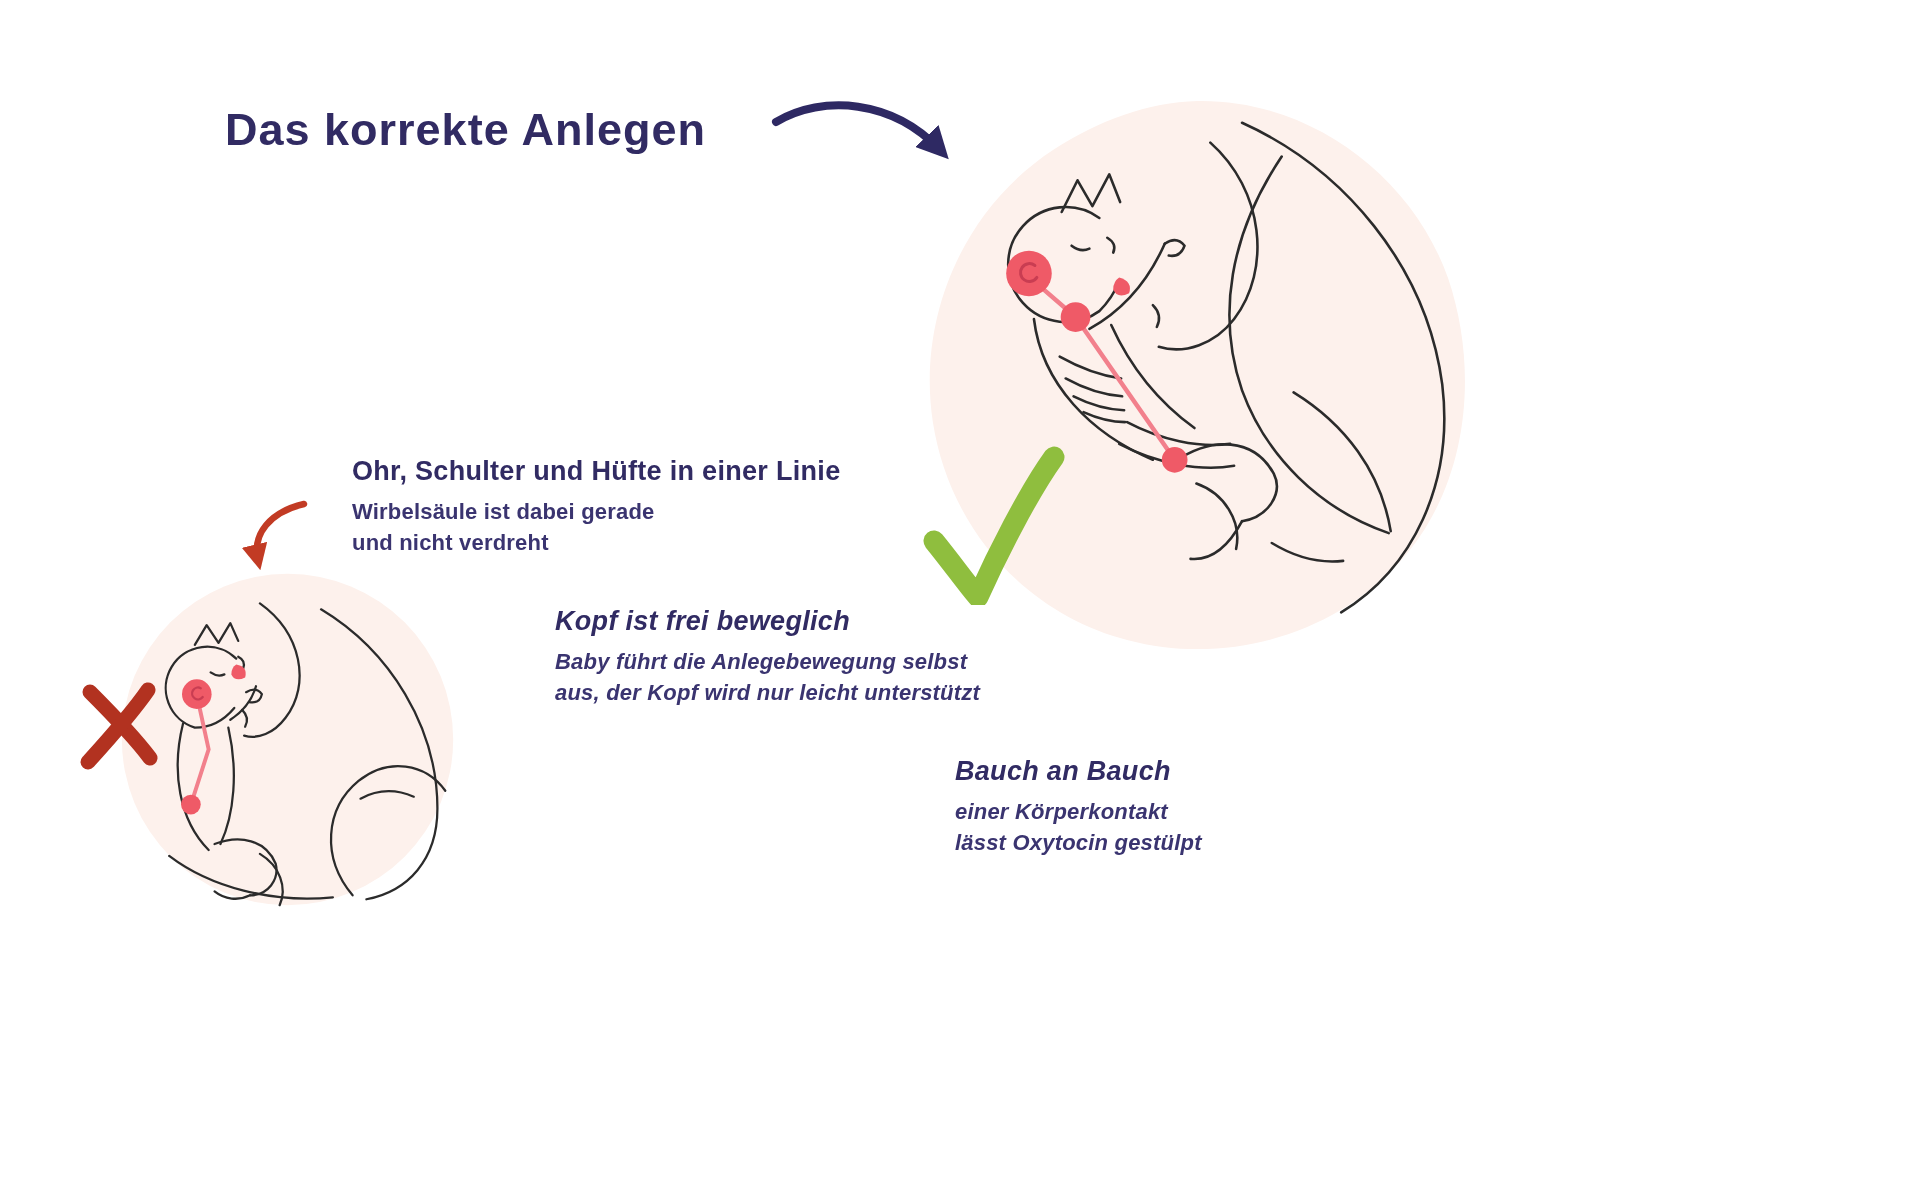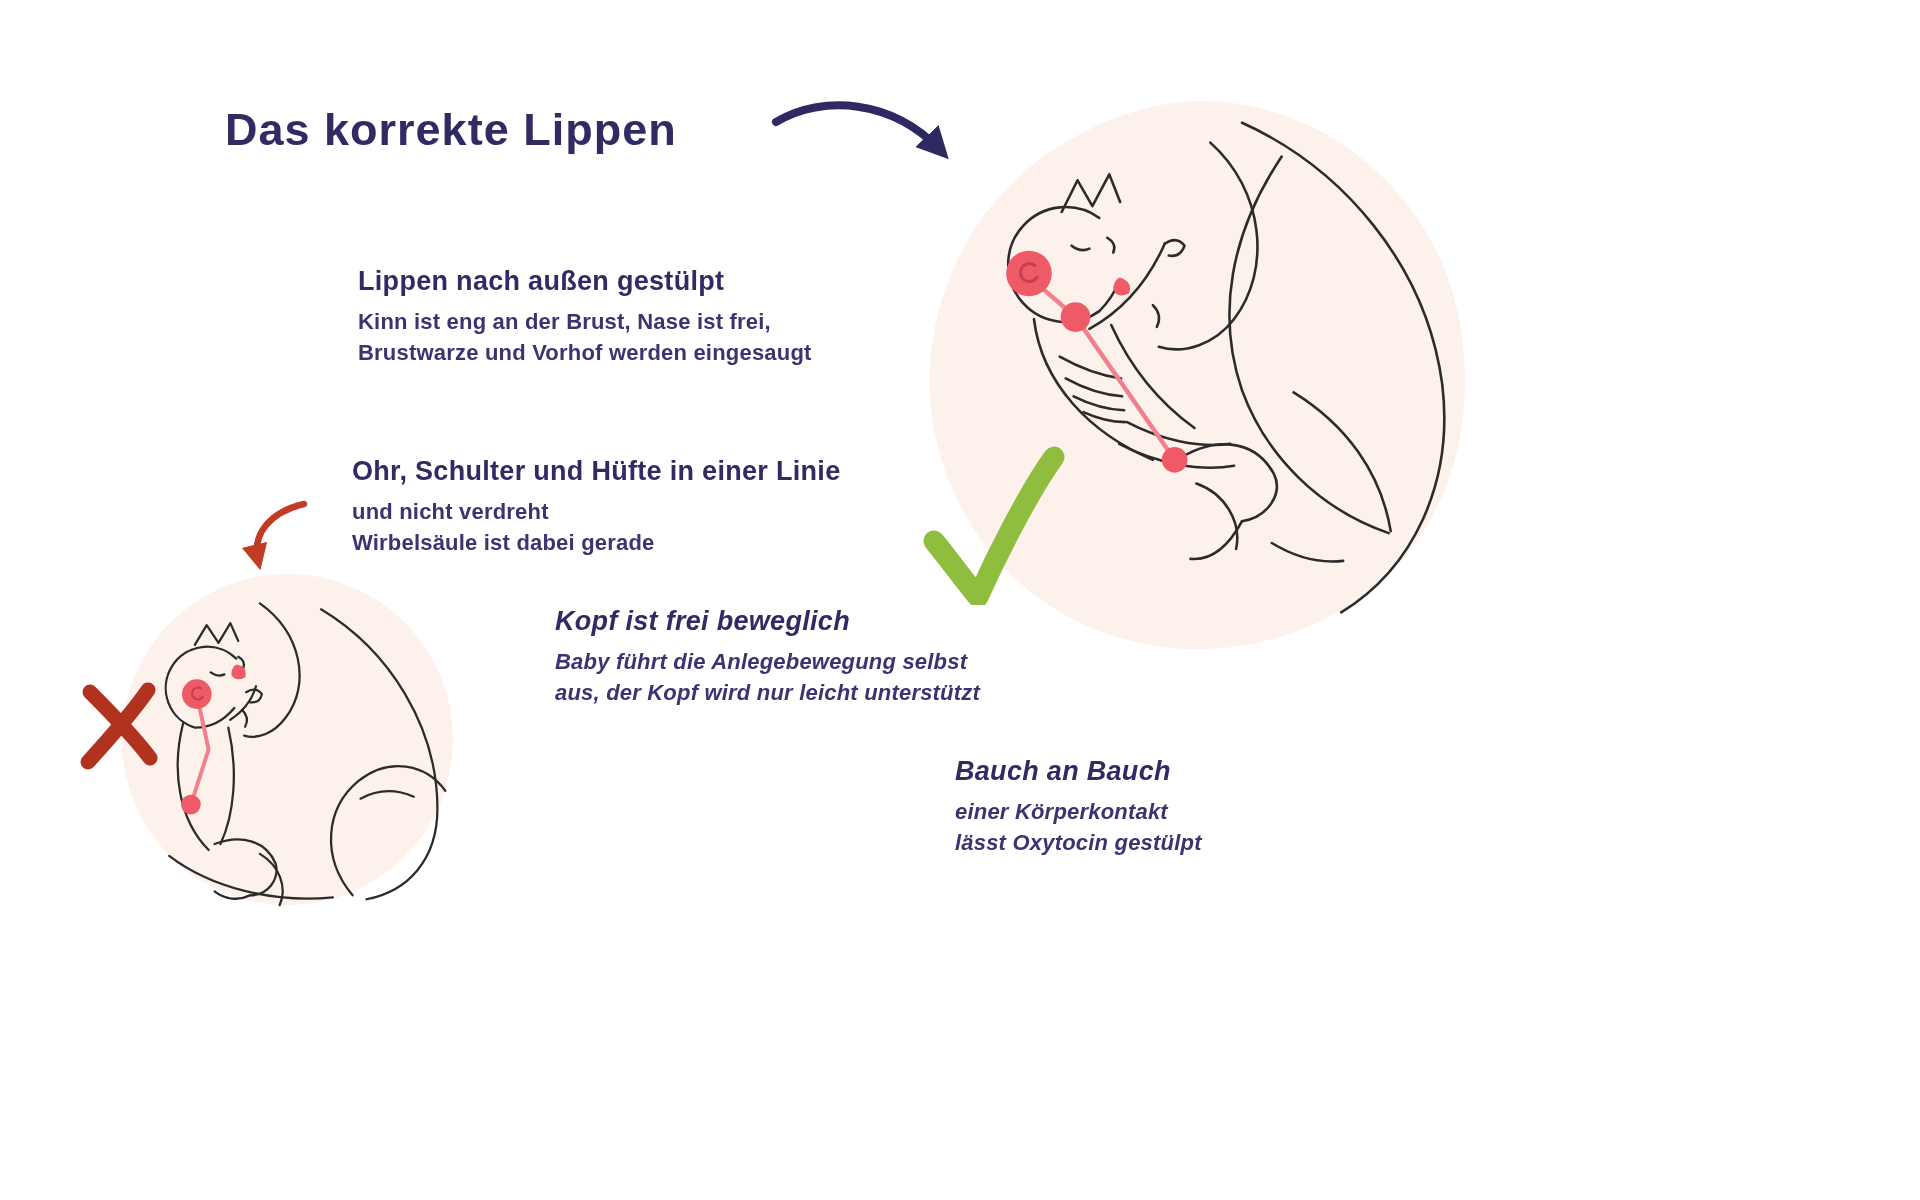--- a/index.html
+++ b/index.html
@@ -38,21 +38,21 @@
   .arrow-navy{left:768px;top:92px;width:205px;height:95px;}
   .arrow-red{left:242px;top:496px;width:80px;height:80px;}
 
   svg{display:block;width:100%;height:100%;}
 </style>
 </head>
 <body>
 
 <div class="canvas">
 
-  <div class="title">Das korrekte Lippen</div>
+  <div class="title">Das korrekte Anlegen</div>
 
   <div class="fig arrow-navy">
     <svg viewBox="0 0 205 95">
       <defs>
         <marker id="navyhead" viewBox="0 0 10 10" refX="6" refY="5" markerWidth="4" markerHeight="4" orient="auto-start-reverse">
           <path d="M0,0 L10,5 L0,10 Z" fill="#2e2963"></path>
         </marker>
       </defs>
       <path d="M8,30 C55,2 125,8 172,58" fill="none" stroke="#2e2963" stroke-width="8" stroke-linecap="round" marker-end="url(#navyhead)"></path>
     </svg>
@@ -175,30 +175,25 @@
     </svg>
   </div>
 
   <div class="fig mark-cross">
     <svg viewBox="0 0 90 100">
       <path d="M14,16 C34,36 56,58 74,82" fill="none" stroke="#b23220" stroke-width="15" stroke-linecap="round"></path>
       <path d="M72,14 C54,40 32,64 12,86" fill="none" stroke="#b23220" stroke-width="15" stroke-linecap="round"></path>
     </svg>
   </div>
 
-  <div class="text-block block-lips">
-    <div class="heading">Lippen nach außen gestülpt</div>
-    <div class="line">Kinn ist eng an der Brust, Nase ist frei,</div>
-    <div class="line">Brustwarze und Vorhof werden eingesaugt</div>
-  </div>
 
   <div class="text-block block-alignment">
     <div class="heading">Ohr, Schulter und Hüfte in einer Linie</div>
+    <div class="line">Wirbelsäule ist dabei gerade</div>
     <div class="line">und nicht verdreht</div>
-    <div class="line">Wirbelsäule ist dabei gerade</div>
   </div>
 
   <div class="text-block block-head">
     <div class="heading">Kopf ist frei beweglich</div>
     <div class="line">Baby führt die Anlegebewegung selbst</div>
     <div class="line">aus, der Kopf wird nur leicht unterstützt</div>
   </div>
 
   <div class="text-block block-belly">
     <div class="heading">Bauch an Bauch</div>

